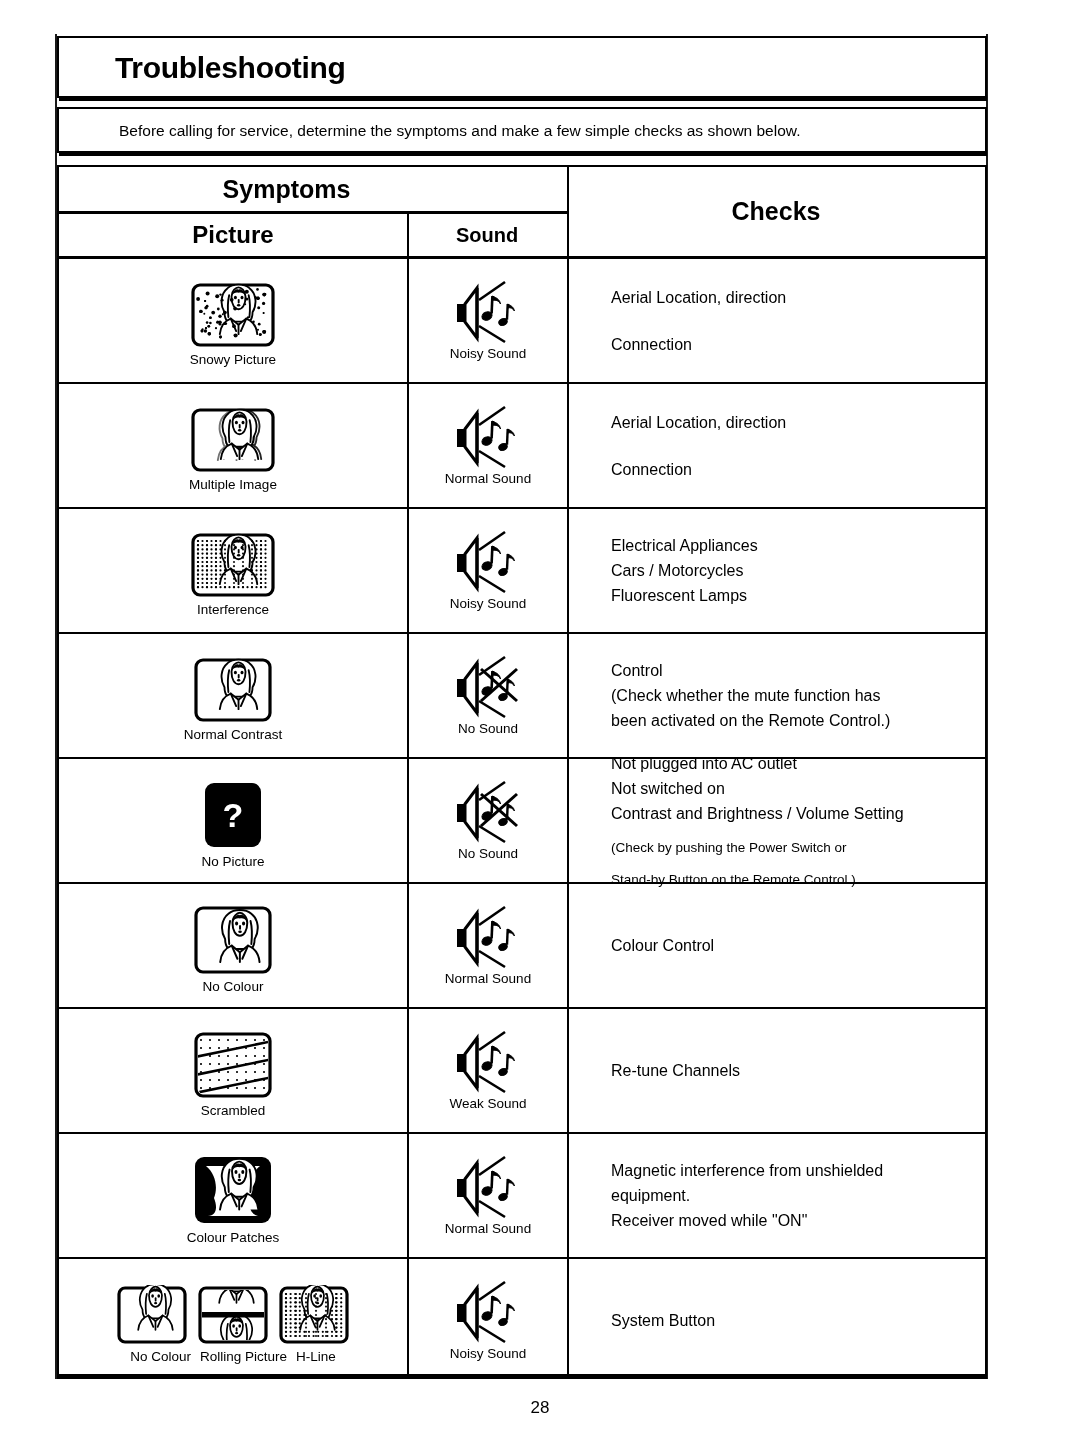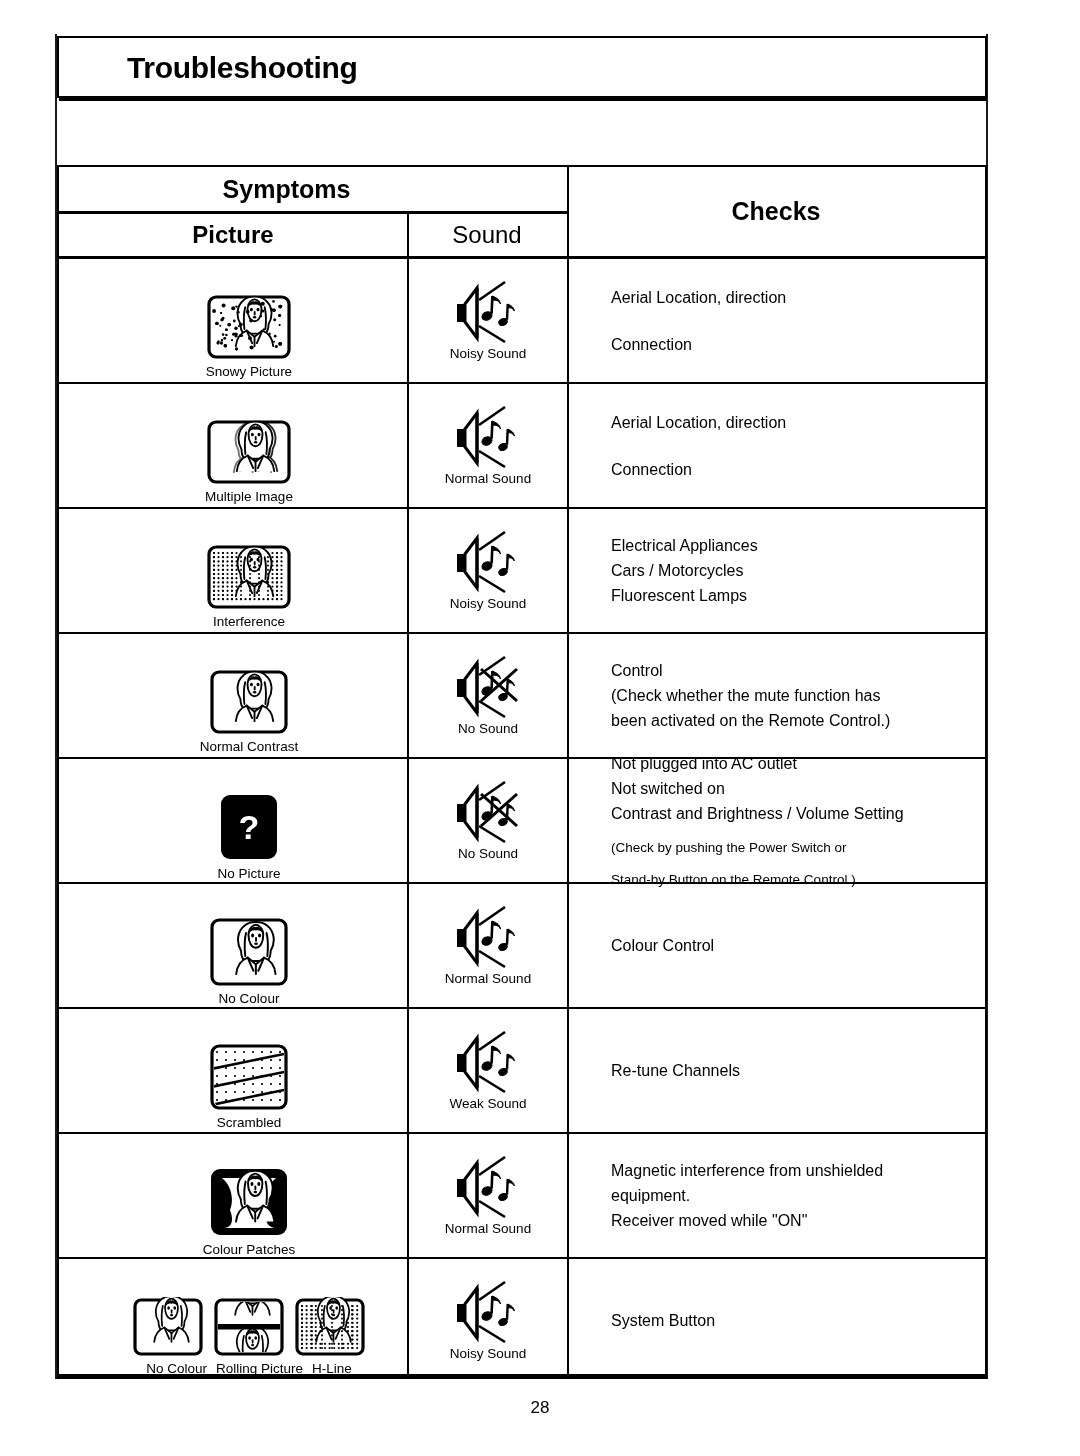--- a/index.html
+++ b/index.html
@@ -26,21 +26,21 @@
   .title-box{
     position:absolute;left:57px;top:36px;width:930px;height:62px;
     border:2px solid #000;
     box-sizing:border-box;
     background:#fff;
   }
   .title-box::after{
     content:"";position:absolute;left:0;right:-2px;bottom:-5px;height:4px;background:#000;
   }
   .title-text{
-    position:absolute;left:68px;top:8px;
+    position:absolute;left:56px;top:8px;
     font-size:30px;font-weight:bold;letter-spacing:-0.3px;
     line-height:44px;
   }
 
   
   .intro-box{
     position:absolute;left:57px;top:107px;width:930px;height:46px;
     border:2px solid #000;box-sizing:border-box;background:#fff;
   }
   .intro-box::after{
@@ -74,21 +74,21 @@
   }
   .hdr-picture{
     position:absolute;left:0;top:47px;width:348px;height:42px;
     display:flex;align-items:center;justify-content:center;
   }
   .hdr-picture span{font-size:24px;font-weight:bold;}
   .hdr-sound{
     position:absolute;left:348px;top:47px;width:160px;height:42px;
     display:flex;align-items:center;justify-content:center;
   }
-  .hdr-sound span{font-size:24px;font-weight:normal;}
+  .hdr-sound span{font-size:20px;font-weight:bold;}
   .hdr-checks{
     position:absolute;left:508px;top:0;width:418px;height:89px;
     display:flex;align-items:center;justify-content:center;
   }
   .hdr-checks span{font-size:25px;font-weight:bold;}
   .hdr-bottom-rule{
     position:absolute;left:0;top:89px;width:926px;height:3px;background:#000;
   }
 
   
@@ -102,22 +102,22 @@
   
   .rows{position:absolute;left:0;top:92px;width:926px;}
   .row{
     position:relative;width:926px;height:125px;
     box-sizing:border-box;
     border-bottom:2px solid #000;
   }
   .row:last-child{border-bottom:none;height:123px;}
 
   .cell-picture{
-    position:absolute;left:0;top:16px;width:348px;height:100%;
-    display:flex;flex-direction:column;align-items:center;justify-content:center;padding-left:16px;
+    position:absolute;left:0;top:4px;width:348px;height:100%;
+    display:flex;flex-direction:column;align-items:center;justify-content:center;
   }
   .cell-sound{
     position:absolute;left:350px;top:0;width:158px;height:100%;
     display:flex;flex-direction:column;align-items:center;justify-content:center;
   }
   .cell-checks{
     position:absolute;left:510px;top:0;width:416px;height:100%;
     display:flex;flex-direction:column;justify-content:center;
     padding-left:42px;box-sizing:border-box;
   }
@@ -152,20 +152,23 @@
 
 <div class="page">
 
   <div class="page-rule-left"></div>
   <div class="page-rule-right"></div>
 
   <div class="title-box">
     <div class="title-text">Troubleshooting</div>
   </div>
 
+  <div class="intro-box">
+    <div class="intro-text">Before calling for service, determine the symptoms and make a few simple checks as shown below.</div>
+  </div>
 
   <div class="table">
 
     <div class="hdr-symptoms">
       <span>Symptoms</span>
     </div>
     <div class="hdr-sym-underline"></div>
 
     <div class="hdr-picture">
       <span>Picture</span>

